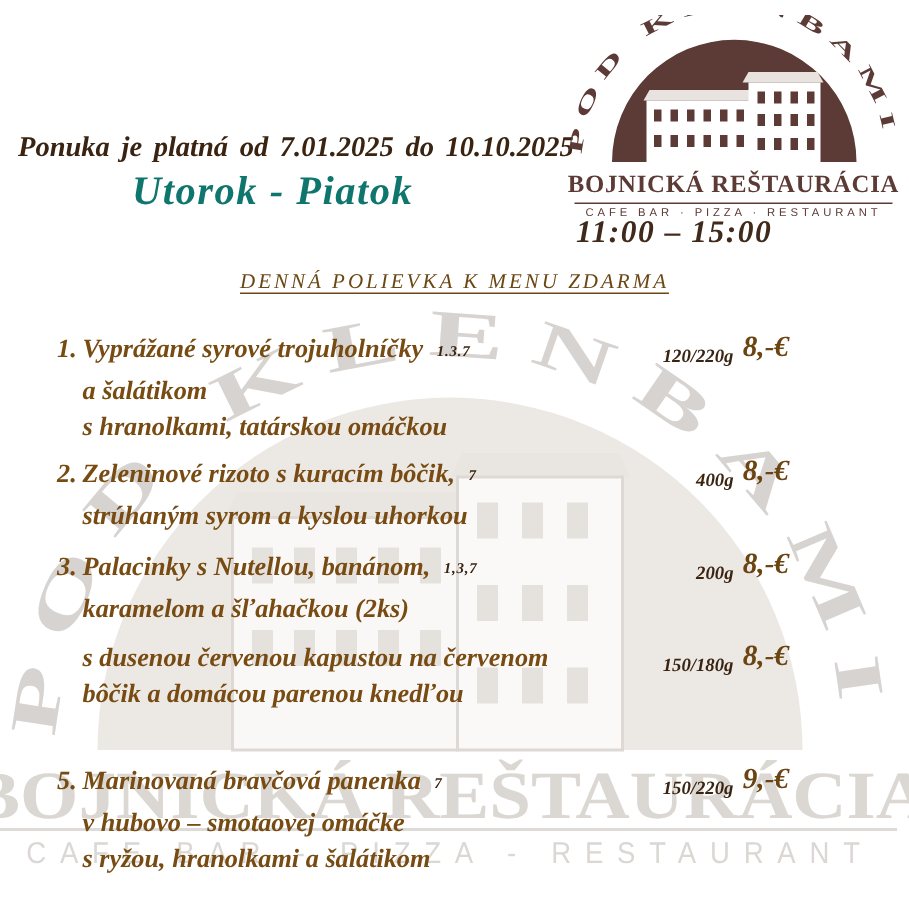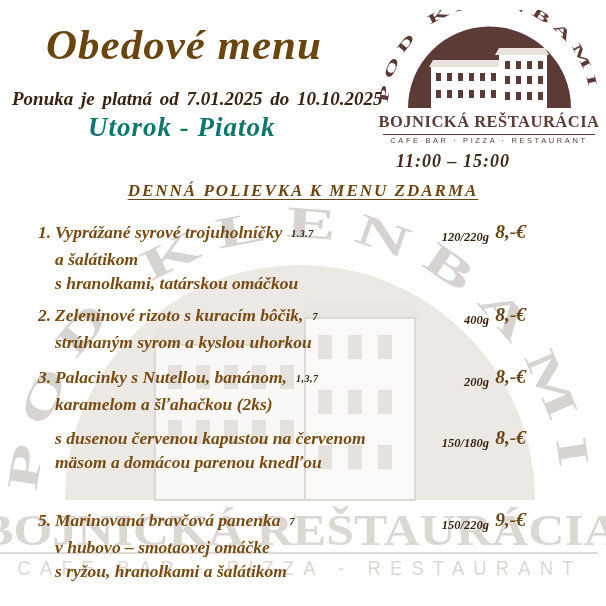--- a/index.html
+++ b/index.html
@@ -12,33 +12,33 @@
   .wm-name{font-family:"Liberation Serif",serif;font-weight:bold;font-size:45px;fill:#dbd7d3;}
   .wm-tag{font-family:"Liberation Sans",sans-serif;font-size:20px;letter-spacing:10px;fill:#dbd7d4;}
   
   .abs{position:absolute;z-index:1;}
   .title{left:46px;top:20px;font-size:43px;font-weight:bold;font-style:italic;
          color:#694510;letter-spacing:1px;white-space:nowrap;}
   .validity{left:12px;top:88px;font-size:19px;font-weight:bold;font-style:italic;
             color:#3a2411;word-spacing:3px;white-space:nowrap;}
   .days{left:88px;top:112px;font-size:27px;font-weight:bold;font-style:italic;
         color:#0f766e;letter-spacing:1px;white-space:nowrap;}
-  .hours{left:396px;top:142px;font-size:18px;font-weight:bold;font-style:italic;
-         color:#3f2a1b;letter-spacing:1px;white-space:nowrap;margin-top:9px;}
+  .hours{left:384px;top:142px;font-size:21px;font-weight:bold;font-style:italic;
+         color:#3f2a1b;letter-spacing:1px;white-space:nowrap;}
   
   .logo{left:375px;top:10px;width:228px;text-align:center;}
   .logo-arc-text{font-family:"Liberation Serif",serif;font-weight:bold;font-size:13px;
                  letter-spacing:3px;fill:#5c3a36;}
   .logo-name{font-size:16.5px;font-weight:bold;color:#5c3a36;letter-spacing:0.5px;
              margin-top:-2px;white-space:nowrap;}
   .logo-rule{height:1px;background:#5c3a36;margin:2px 8px 1px 8px;}
   .logo-tag{font-family:"Liberation Sans",sans-serif;font-size:7.5px;color:#5c3a36;
             letter-spacing:2.6px;white-space:nowrap;}
   
-  .soup{left:0;top:181px;width:606px;text-align:center;font-size:17px;font-weight:bold;
+  .soup{left:0;top:181px;width:606px;text-align:center;font-size:14px;font-weight:normal;
         font-style:italic;color:#6b4714;letter-spacing:2px;text-decoration:underline;
         text-underline-offset:3px;white-space:nowrap;}
   
   .item{position:absolute;left:0;width:587px;z-index:1;font-weight:bold;font-style:italic;
         color:#774b12;font-size:17.5px;line-height:24px;}
   .item .first{margin-left:38px;white-space:nowrap;}
   .item .num{display:inline-block;min-width:17px;}
   .item .alg{font-size:10px;color:#3a2411;margin-left:9px;position:relative;top:-1px;
              letter-spacing:0.5px;}
   .item .cont{margin-left:55px;white-space:nowrap;}
@@ -89,21 +89,20 @@
 
     <text class="wm-arc-text">
       <textPath href="#wmArc" startOffset="8" textLength="800" lengthAdjust="spacingAndGlyphs">POD KLENBAMI</textPath>
     </text>
 
     <text class="wm-name" x="300" y="355" text-anchor="middle" textLength="640" lengthAdjust="spacingAndGlyphs">BOJNICKÁ REŠTAURÁCIA</text>
     <line x1="0" y1="363" x2="598" y2="363" stroke="#dedad7" stroke-width="2"></line>
     <text class="wm-tag" x="300" y="385" text-anchor="middle" textLength="565" lengthAdjust="spacingAndGlyphs">CAFE BAR - PIZZA - RESTAURANT</text>
   </svg>
 
-  <div class="abs title">Obedové menu</div>
   <div class="abs validity">Ponuka je platná od 7.01.2025 do 10.10.2025</div>
   <div class="abs days">Utorok - Piatok</div>
   <div class="abs hours">11:00 – 15:00</div>
 
   <div class="abs logo">
     <svg width="228" height="100" viewBox="0 0 228 100">
       <defs>
         <path id="arcS" d="M 13,98 A 101,101 0 0 1 216,98"></path>
       </defs>
       <path d="M 33,98 A 81,81 0 0 1 196,98 Z" fill="#5c3a36"></path>
@@ -167,21 +166,21 @@
 
   <div class="item" style="top:365px">
     <div class="first"><span class="num">3.</span><span>Palacinky s Nutellou, banánom,</span><span class="alg">1,3,7</span></div>
     <div class="cont">karamelom a šľahačkou (2ks)</div>
     <div class="wt">200g</div>
     <div class="pr">8,-€</div>
   </div>
 
   <div class="item" style="top:426px">
     <div class="cont">s dusenou červenou kapustou na červenom</div>
-    <div class="cont">mäsom a domácou parenou knedľou</div>
+    <div class="cont">bôčik a domácou parenou knedľou</div>
     <div class="wt">150/180g</div>
     <div class="pr">8,-€</div>
   </div>
 
   <div class="item" style="top:508px">
     <div class="first"><span class="num">5.</span><span>Marinovaná bravčová panenka</span><span class="alg">7</span></div>
     <div class="cont">v hubovo – smotaovej omáčke</div>
     <div class="cont">s ryžou, hranolkami a šalátikom</div>
     <div class="wt">150/220g</div>
     <div class="pr">9,-€</div>

